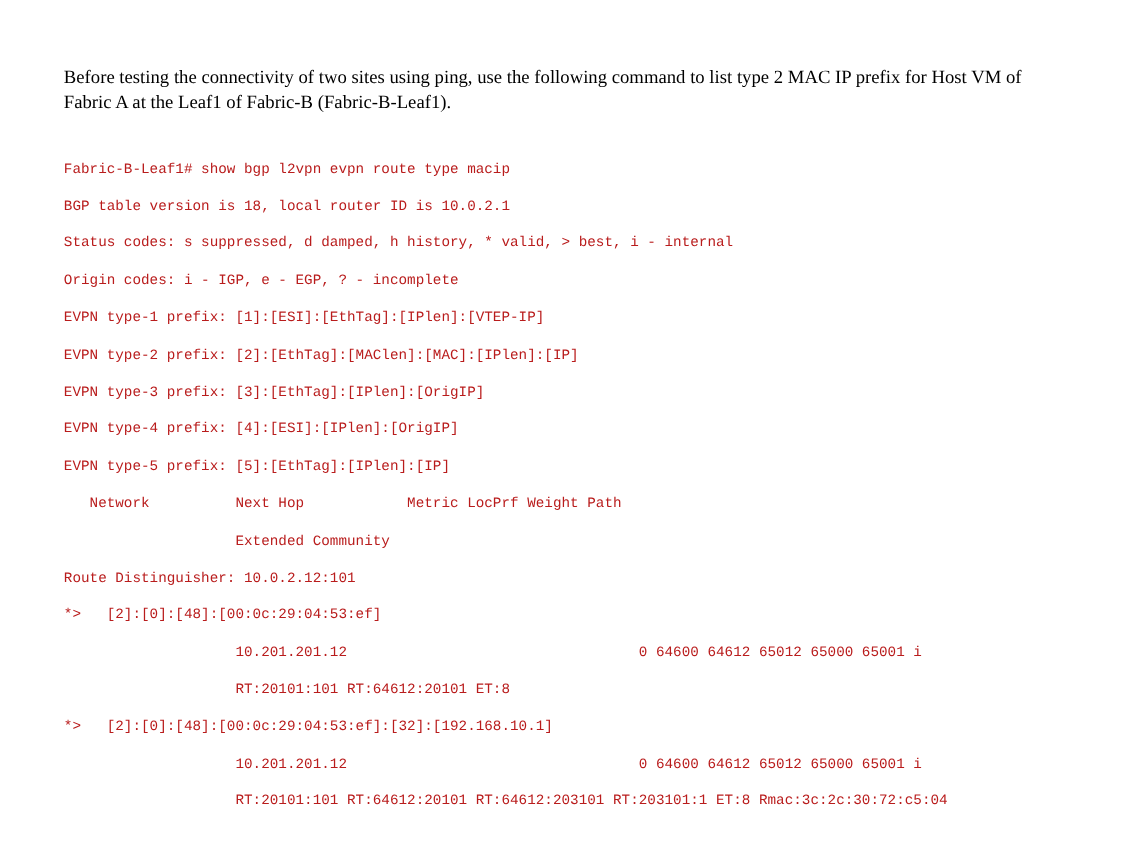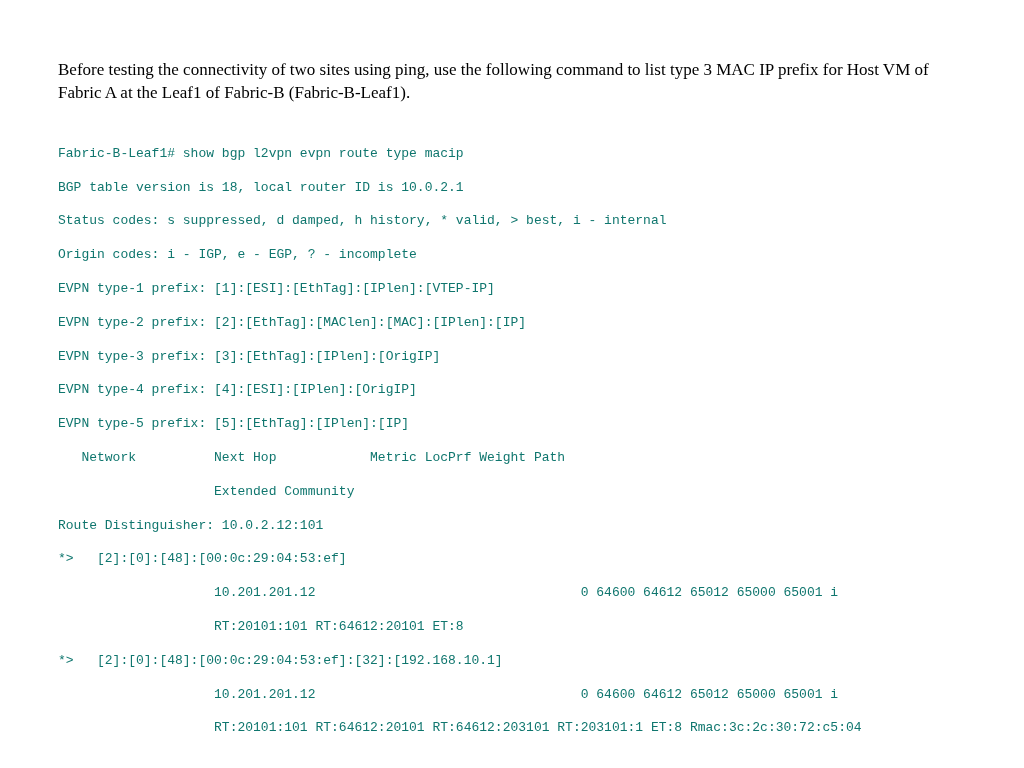--- a/index.html
+++ b/index.html
@@ -18,28 +18,28 @@
     .intro {
       font-size: 17px;
       line-height: 1.35;
       margin-bottom: 32px;
     }
     .terminal {
       font-family: 'Courier New', Courier, monospace;
       font-size: 13px;
       line-height: 2.6;
       white-space: pre;
-      color: #0f766e;
+      color: #b91c1c;
     }
   </style>
 </head>
 <body>
 
 <div class="content">
-  <p class="intro">Before testing the connectivity of two sites using ping, use the following command to list type 3 MAC IP prefix for Host VM of Fabric A at the Leaf1 of Fabric-B (Fabric-B-Leaf1).</p>
+  <p class="intro">Before testing the connectivity of two sites using ping, use the following command to list type 2 MAC IP prefix for Host VM of Fabric A at the Leaf1 of Fabric-B (Fabric-B-Leaf1).</p>
   <div class="terminal">Fabric-B-Leaf1# show bgp l2vpn evpn route type macip
 BGP table version is 18, local router ID is 10.0.2.1
 Status codes: s suppressed, d damped, h history, * valid, &gt; best, i - internal
 Origin codes: i - IGP, e - EGP, ? - incomplete
 EVPN type-1 prefix: [1]:[ESI]:[EthTag]:[IPlen]:[VTEP-IP]
 EVPN type-2 prefix: [2]:[EthTag]:[MAClen]:[MAC]:[IPlen]:[IP]
 EVPN type-3 prefix: [3]:[EthTag]:[IPlen]:[OrigIP]
 EVPN type-4 prefix: [4]:[ESI]:[IPlen]:[OrigIP]
 EVPN type-5 prefix: [5]:[EthTag]:[IPlen]:[IP]
    Network          Next Hop            Metric LocPrf Weight Path

